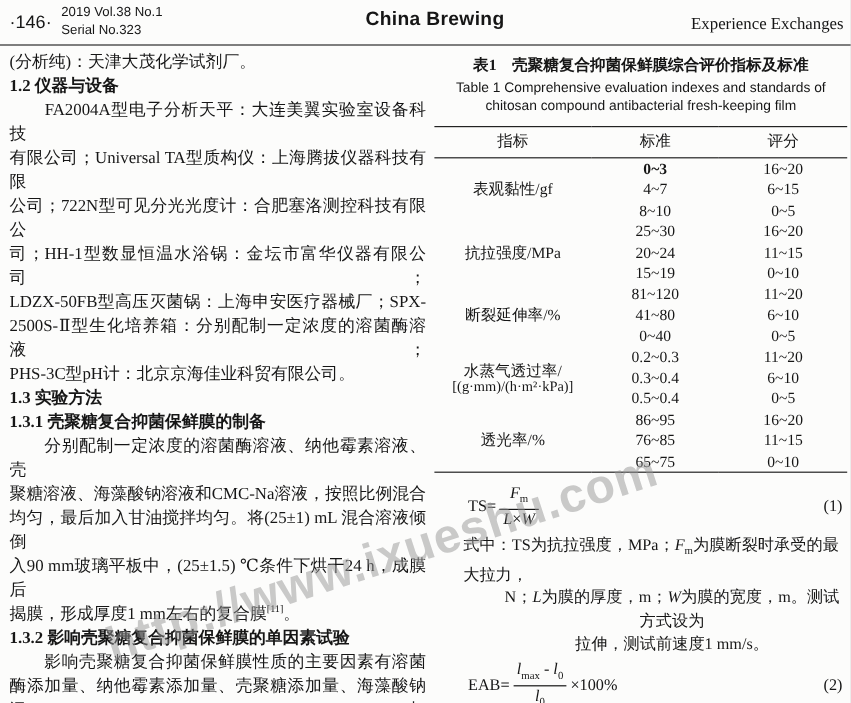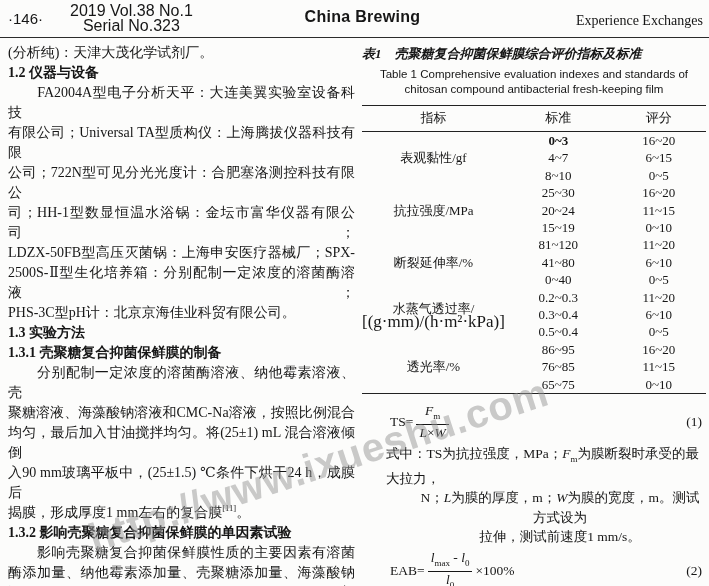--- a/index.html
+++ b/index.html
@@ -1,42 +1,42 @@
 <!DOCTYPE html>
 <html><head>
 <meta charset="utf-8">
 <style>
   html,body{margin:0;padding:0;}
   body{background:#9a9a9a;}
   .page{position:relative;width:709px;height:586px;background:#fcfcfb;overflow:hidden;
         font-family:"Liberation Serif","DejaVu Serif",serif;color:#161616;}
   
-  .hdr-left{position:absolute;left:8px;top:3px;display:flex;align-items:center;gap:27px;}
+  .hdr-left{position:absolute;left:8px;top:3px;display:flex;align-items:center;gap:8px;}
   .pageno{font-family:"Liberation Sans","DejaVu Sans",sans-serif;font-size:15px;letter-spacing:0;}
-  .issue{font-family:"Liberation Sans","DejaVu Sans",sans-serif;font-size:16px;line-height:15px;text-align:center;}
+  .issue{font-family:"Liberation Sans","DejaVu Sans",sans-serif;font-size:11px;line-height:15px;}
   .hdr-center{position:absolute;left:16px;right:0;top:8px;text-align:center;
               font-family:Liberation Sans, sans-serif;font-size:16px;font-weight:600;letter-spacing:.3px;}
   .hdr-right{position:absolute;right:6px;top:13px;font-size:14px;}
   .header-rule{position:absolute;top:37px;left:0;width:709px;border:none;margin:0;border-top:1.6px solid #2b2b2b;}
   
   .col-left{position:absolute;left:8px;top:43px;width:347px;font-size:14px;line-height:20px;}
   .col-left .line{min-height:20px;}
   .col-left .j{text-align:justify;text-align-last:justify;}
   .col-left .h1{font-weight:bold;}
   .col-left sup{font-size:8.5px;line-height:0;}
   .col-right{position:absolute;left:362px;top:45px;width:344px;}
   
-  .cap-cn{text-align:left;font-weight:bold;font-size:13px;margin-bottom:4px;font-style:italic;}
+  .cap-cn{text-align:center;font-weight:bold;font-size:13px;margin-bottom:4px;}
   .cap-en{text-align:center;font-family:"Liberation Sans","DejaVu Sans",sans-serif;font-size:11.5px;line-height:15px;}
   table.eval{width:100%;border-collapse:collapse;margin-top:8px;
              border-top:1.6px solid #222;border-bottom:1.6px solid #222;font-size:13px;}
   table.eval th{font-weight:normal;border-bottom:1.2px solid #222;padding:3px 0 4px 0;font-size:13px;}
   table.eval td{text-align:center;height:17.4px;line-height:17.4px;padding:0;}
   td.ind{font-size:13px;}
-  td.ind .l2{display:block;font-size:17px;line-height:14px;margin-top:-2px;}
+  td.ind .l2{display:block;font-size:12px;line-height:14px;margin-top:-2px;}
   
   .eqs{margin-top:9px;font-size:13.5px;line-height:19.5px;}
   .eq-row{display:flex;align-items:center;margin:3px 0 3px 0;}
   .eq-main{margin-left:28px;display:inline-flex;align-items:center;}
   .frac{display:inline-flex;flex-direction:column;text-align:center;margin:0 3px;}
   .frac .num{border-bottom:1px solid #161616;padding:0 3px;line-height:16px;display:block;}
   .frac .den{padding:0 3px;line-height:16px;display:block;}
   .eq-no{margin-left:auto;margin-right:4px;}
   .exp-first{padding-left:24px;}
   .exp-cont{padding-left:52px;text-align:center;}

